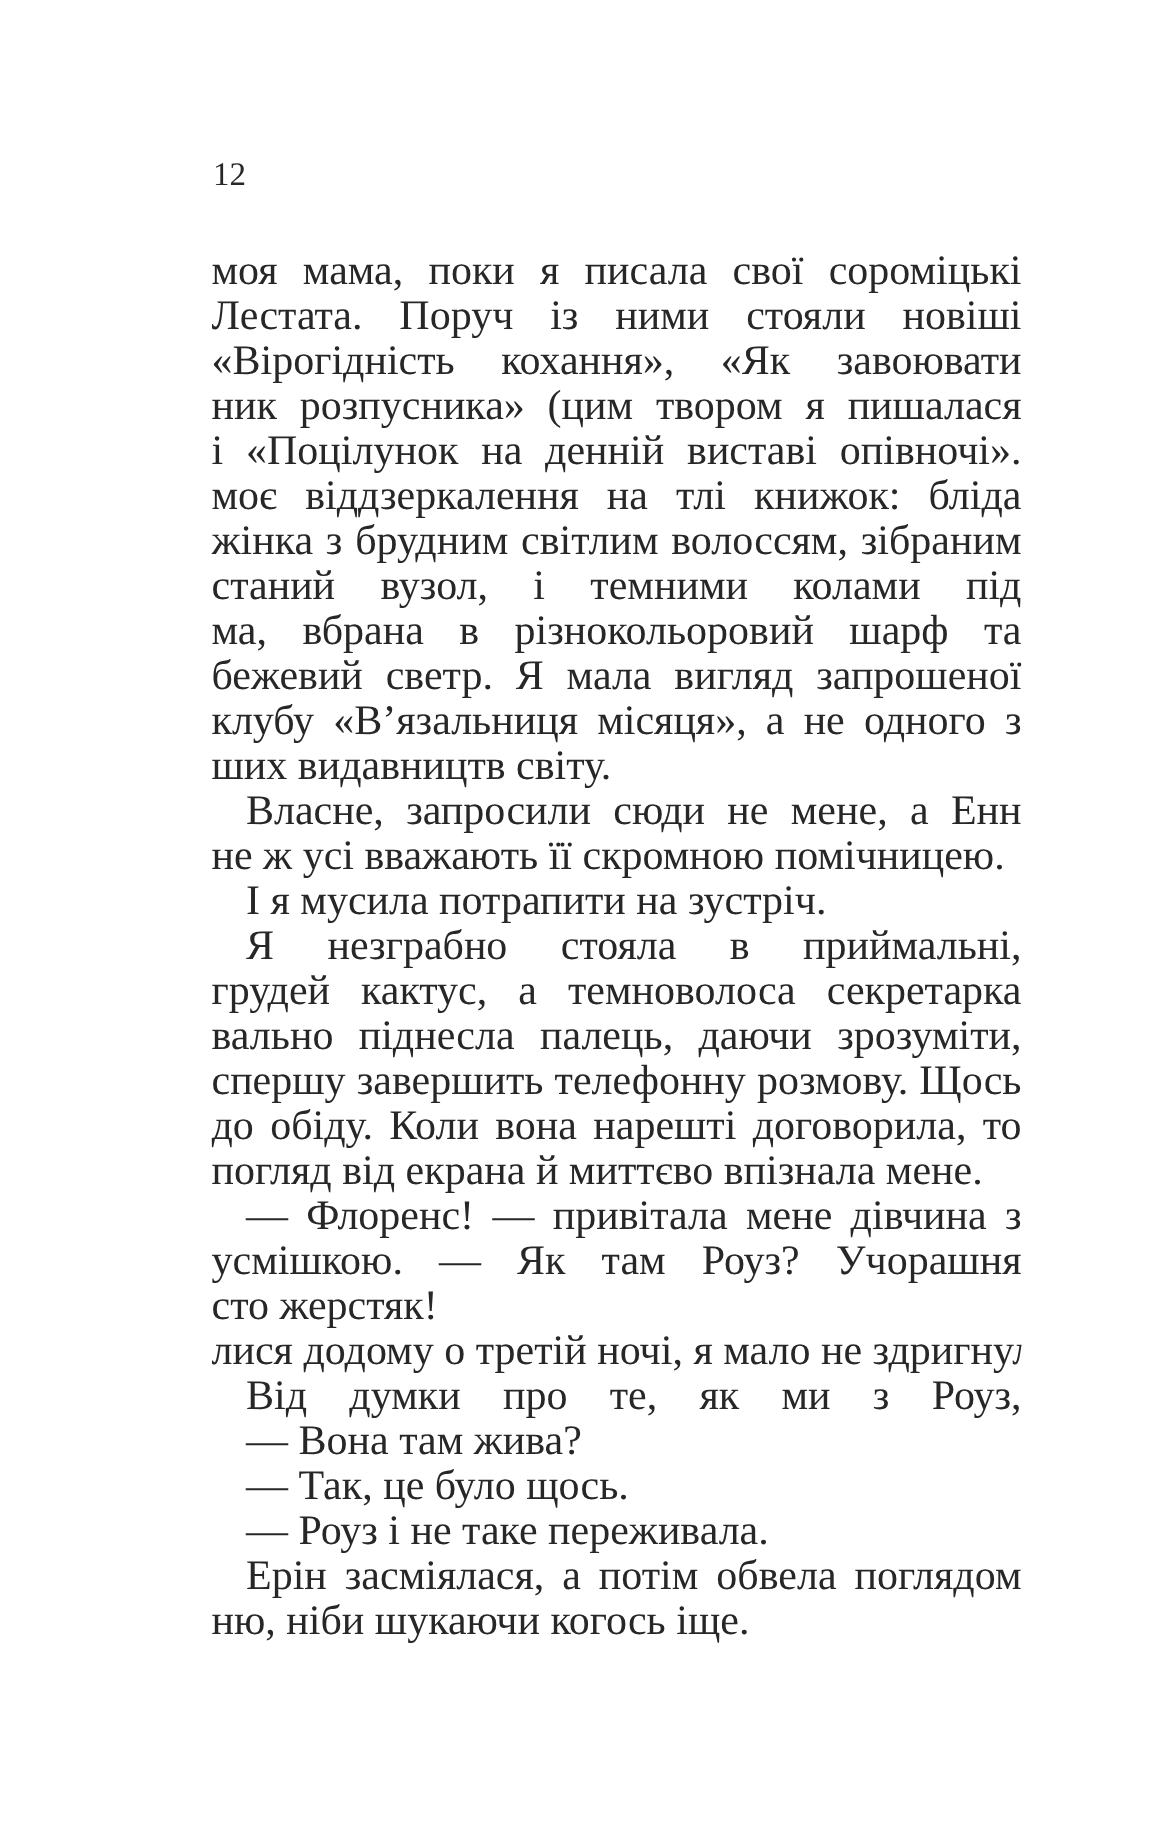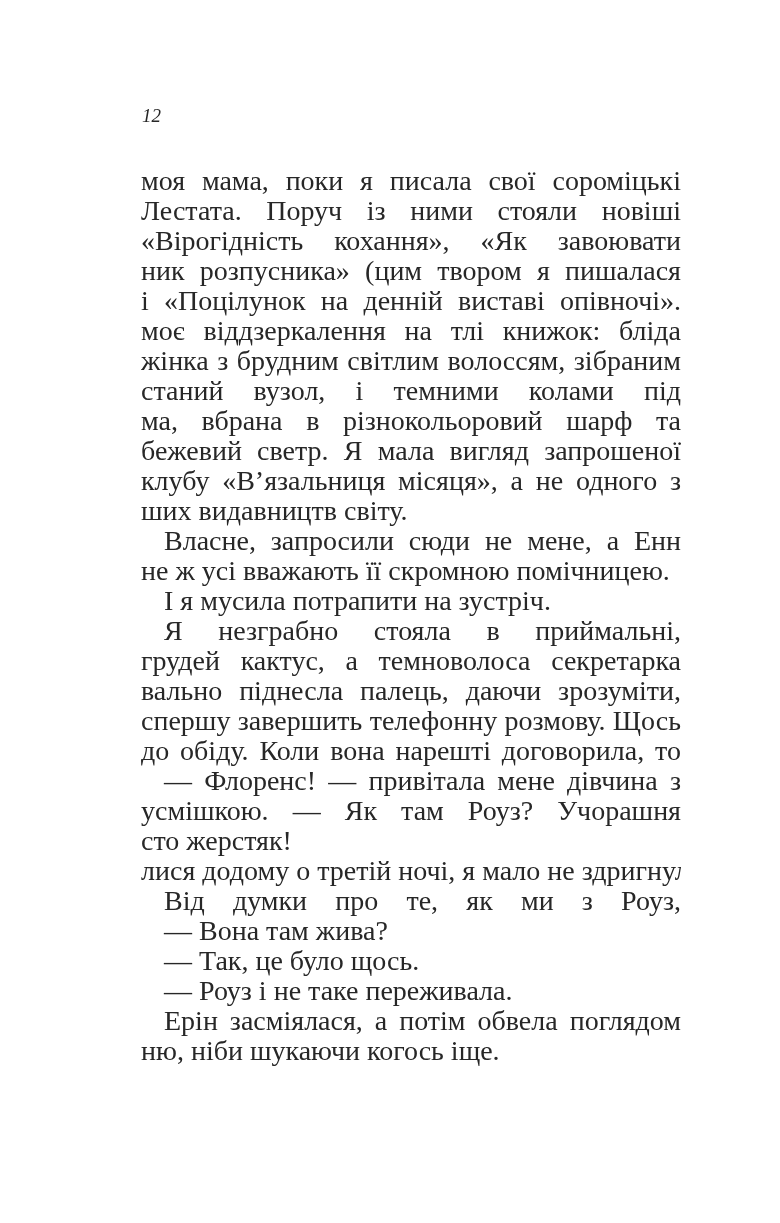--- a/index.html
+++ b/index.html
@@ -13,22 +13,21 @@
     height: 1223px;
     background: #ffffff;
     color: #272727;
     font-family: "Liberation Serif", "DejaVu Serif", serif;
     overflow: hidden;
   }
   .page-number {
     position: absolute;
     left: 142px;
     top: 104px;
-    font-size: 19px;
-    font-style: italic;
+    font-size: 22px;
     line-height: 24px;
     color: #272727;
   }
   .text-block {
     position: absolute;
     left: 141px;
     top: 166px;
     width: 540px;
   }
   .line {
@@ -70,20 +69,21 @@
       <div class="line fill"><span>клубу «В’язальниця місяця», а не одного з найвідомі-</span></div>
       <div class="line"><span>ших видавництв світу.</span></div>
       <div class="line fill ind"><span>Власне, запросили сюди не </span><span class="it">мене</span><span>, а Енн Ніколз. Ме-</span></div>
       <div class="line"><span>не ж усі вважають її скромною помічницею.</span></div>
       <div class="line ind"><span>І я мусила потрапити на зустріч.</span></div>
       <div class="line fill ind"><span>Я незграбно стояла в приймальні, притиснувши до</span></div>
       <div class="line fill"><span>грудей кактус, а темноволоса секретарка попереджу-</span></div>
       <div class="line fill"><span>вально піднесла палець, даючи зрозуміти, що вона</span></div>
       <div class="line fill"><span>спершу завершить телефонну розмову. Щось про салат</span></div>
       <div class="line fill"><span>до обіду. Коли вона нарешті договорила, то відірвала</span></div>
+      <div class="line"><span>погляд від екрана й миттєво впізнала мене.</span></div>
       <div class="line fill ind"><span>— Флоренс! — привітала мене дівчина з широкою</span></div>
       <div class="line fill"><span>усмішкою. — Як там Роуз? Учорашня вечірка була про-</span></div>
       <div class="line"><span>сто </span><span class="it">жерстяк</span><span>!</span></div>
       <div class="line"><span>лися додому о третій ночі, я мало не здригнулася.</span></div>
       <div class="line fill ind"><span>Від думки про те, як ми з Роуз, затинаючись, діста-</span></div>
       <div class="line ind"><span>— Вона там жива?</span></div>
       <div class="line ind"><span>— Так, це було щось.</span></div>
       <div class="line ind"><span>— Роуз і не таке переживала.</span></div>
       <div class="line fill ind"><span>Ерін засміялася, а потім обвела поглядом приймаль-</span></div>
       <div class="line"><span>ню, ніби шукаючи когось іще.</span></div>

